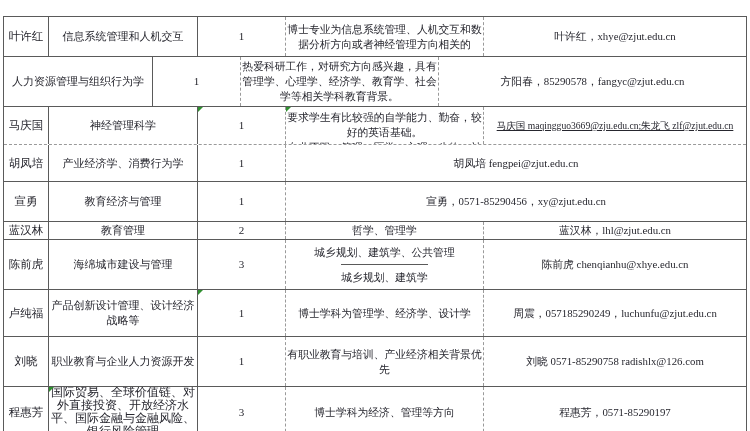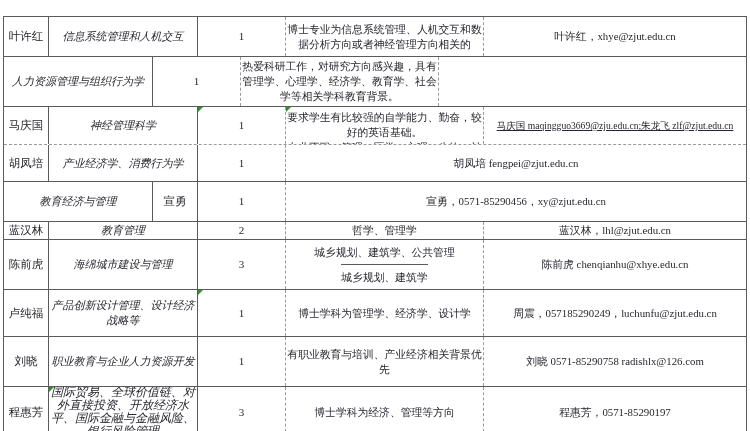--- a/index.html
+++ b/index.html
@@ -20,21 +20,21 @@
   .row.dashed-b{border-bottom:1px dashed var(--bd);}
   .row.no-b{border-bottom:none;}
 
   .r1{height:40px}.r2{height:50px}.r3{height:38px}.r4{height:37px}.r5{height:40px}
   .r6{height:18px}.r7{height:50px}.r8{height:47px}.r9{height:50px}.r10{height:51px}
   .r11{height:8px}
 
   .cell{position:relative;display:flex;flex-direction:column;justify-content:center;
         align-items:center;text-align:center;overflow:hidden;line-height:15px;}
   .c1{width:45px;border-right:1px solid var(--b);font-size:11.5px;}
-  .c2{width:149px;border-right:1px solid var(--b);font-size:11px;padding:0 2px;font-style:italic;}
+  .c2{width:149px;border-right:1px solid var(--b);font-size:11px;padding:0 2px;}
   .c3{width:88px;border-right:1px dashed var(--bd);font-size:11px;}
   .c4{width:198px;border-right:1px dashed var(--bd);font-size:10.8px;padding:0 1px;}
   .c5{flex:1;font-size:10.8px;padding:0 1px;}
   .c5 span{white-space:nowrap;}
   .c5.xs{font-size:9.6px;text-decoration:underline;}
   .c2.dense{font-size:12px;line-height:13px;padding:0 2px;}
 
   
   .c4.clip{justify-content:flex-start;padding-top:3px;}
 
@@ -73,20 +73,23 @@
   <div class="row r2">
     <div class="cell c2">
         <span>人力资源管理与组织行为学</span>
       </div>
     <div class="cell c3">
         <span>1</span>
       </div>
     <div class="cell c4">
         <span>热爱科研工作，对研究方向感兴趣，具有管理学、心理学、经济学、教育学、社会学等相关学科教育背景。</span>
       </div>
+    <div class="cell c5">
+        <span>方阳春，85290578，fangyc@zjut.edu.cn</span>
+      </div>
   </div>
 
   <div class="row r3 dashed-b">
     <div class="cell c1">
         <span>马庆国</span>
       </div>
     <div class="cell c2">
         <span>神经管理科学</span>
       </div>
     <div class="cell c3">
@@ -112,25 +115,25 @@
       </div>
     <div class="cell c3">
         <span>1</span>
       </div>
     <div class="cell c5">
         <span>胡凤培 fengpei@zjut.edu.cn</span>
       </div>
   </div>
 
   <div class="row r5">
+    <div class="cell c1">
+        <span>宣勇</span>
+      </div>
     <div class="cell c2">
         <span>教育经济与管理</span>
-      </div>
-    <div class="cell c1">
-        <span>宣勇</span>
       </div>
     <div class="cell c3">
         <span>1</span>
       </div>
     <div class="cell c5">
         <span>宣勇，0571-85290456，xy@zjut.edu.cn</span>
       </div>
   </div>
 
   <div class="row r6">

